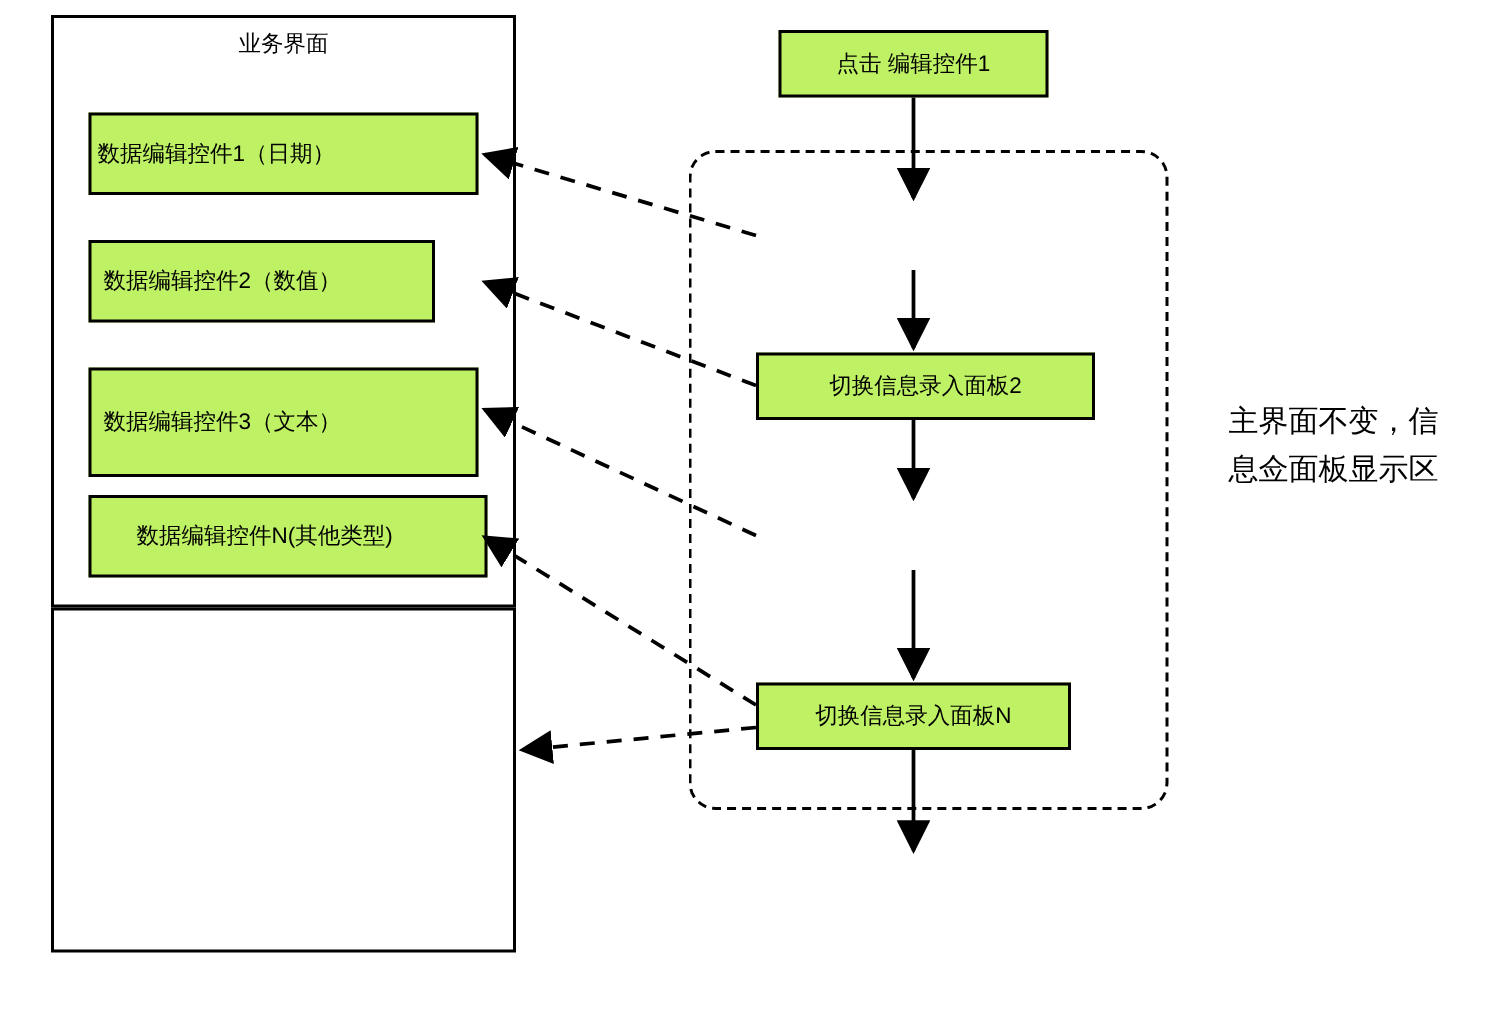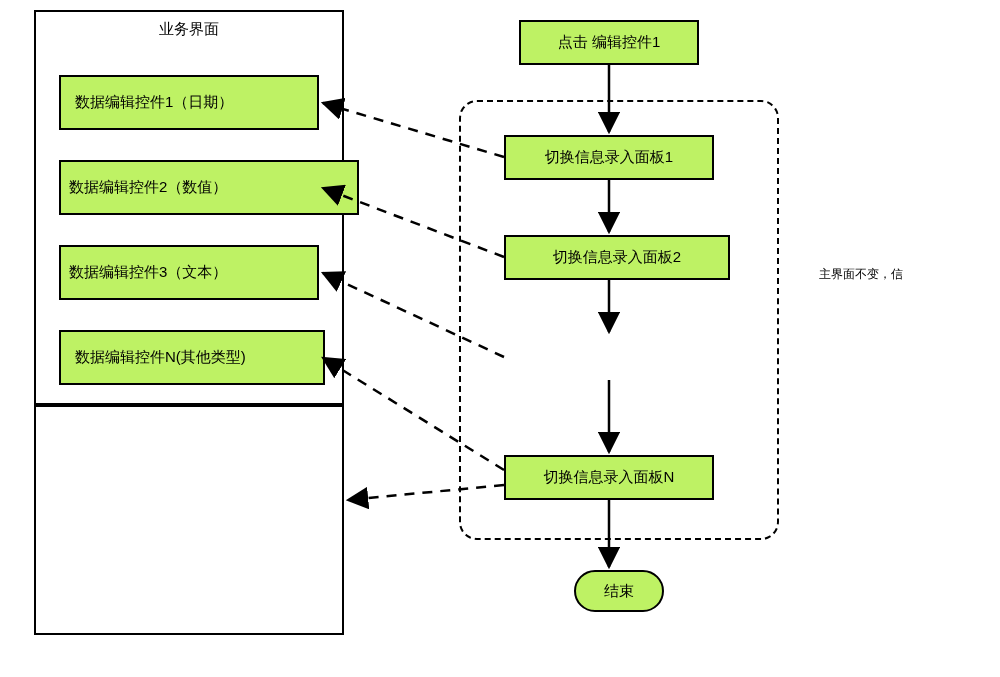--- a/index.html
+++ b/index.html
@@ -43,64 +43,63 @@
   .terminator {
     border-radius: 22px;
   }
   .label {
     position: absolute;
     text-align: center;
     white-space: nowrap;
   }
   .annotation {
     position: absolute;
-    font-size: 12px;
+    font-size: 20px;
     line-height: 1.6;
   }
   svg.overlay {
     position: absolute;
     left: 0; top: 0;
     width: 1000px;
     height: 677px;
     pointer-events: none;
   }
 </style>
 </head>
 <body>
 
 <div class="canvas">
 
   <div class="container" style="left:15px; top:10px; width:310px; height:395px;"></div>
   <div class="label" style="left:110px; top:20px; width:120px;">业务界面</div>
 
-  <div class="box" style="left:40px; top:75px; width:260px; height:55px; justify-content:flex-start; padding-left:14px;">数据编辑控件1（日期）</div>
+  <div class="box" style="left:40px; top:75px; width:260px; height:55px; justify-content:flex-start; padding-left:4px;">数据编辑控件1（日期）</div>
 
-  <div class="box" style="left:40px; top:160px; width:300px; height:55px; justify-content:flex-start; ">数据编辑控件2（数值）</div>
+  <div class="box" style="left:40px; top:160px; width:231px; height:55px; justify-content:flex-start; ">数据编辑控件2（数值）</div>
 
-  <div class="box" style="left:40px; top:245px; width:260px; height:55px; justify-content:flex-start; ">数据编辑控件3（文本）</div>
+  <div class="box" style="left:40px; top:245px; width:260px; height:73px; justify-content:flex-start; ">数据编辑控件3（文本）</div>
 
-  <div class="box" style="left:40px; top:330px; width:266px; height:55px; justify-content:flex-start; padding-left:14px;">数据编辑控件N(其他类型)</div>
+  <div class="box" style="left:40px; top:330px; width:266px; height:55px; justify-content:flex-start; padding-left:30px;">数据编辑控件N(其他类型)</div>
 
   <div class="container" style="left:15px; top:405px; width:310px; height:230px;"></div>
 
   <div class="box" style="left:500px; top:20px; width:180px; height:45px;">点击 编辑控件1</div>
 
   <div class="dashed-container" style="left:440px; top:100px; width:320px; height:440px;"></div>
 
-  <div class="box" style="left:485px; top:135px; width:210px; height:45px;">切换信息录入面板1</div>
 
   <div class="box" style="left:485px; top:235px; width:226px; height:45px;">切换信息录入面板2</div>
 
 
   <div class="box" style="left:485px; top:455px; width:210px; height:45px;text-align:right;">切换信息录入面板N</div>
 
-  <div class="box terminator" style="left:555px; top:570px; width:90px; height:42px;">结束</div>
 
   <div class="annotation" style="left:800px; top:265px;">
     <div>主界面不变，信</div>
+    <div>息佥面板显示区</div>
   </div>
 
   <svg class="overlay">
     <defs>
       <marker id="arrow" viewBox="0 0 10 10" refX="9" refY="5" markerWidth="9" markerHeight="9" orient="auto-start-reverse">
         <path d="M 0 0 L 10 5 L 0 10 z" fill="#000"></path>
       </marker>
       <marker id="arrow-dash" viewBox="0 0 10 10" refX="9" refY="5" markerWidth="9" markerHeight="9" orient="auto-start-reverse">
         <path d="M 0 0 L 10 5 L 0 10 z" fill="#000"></path>
       </marker>

